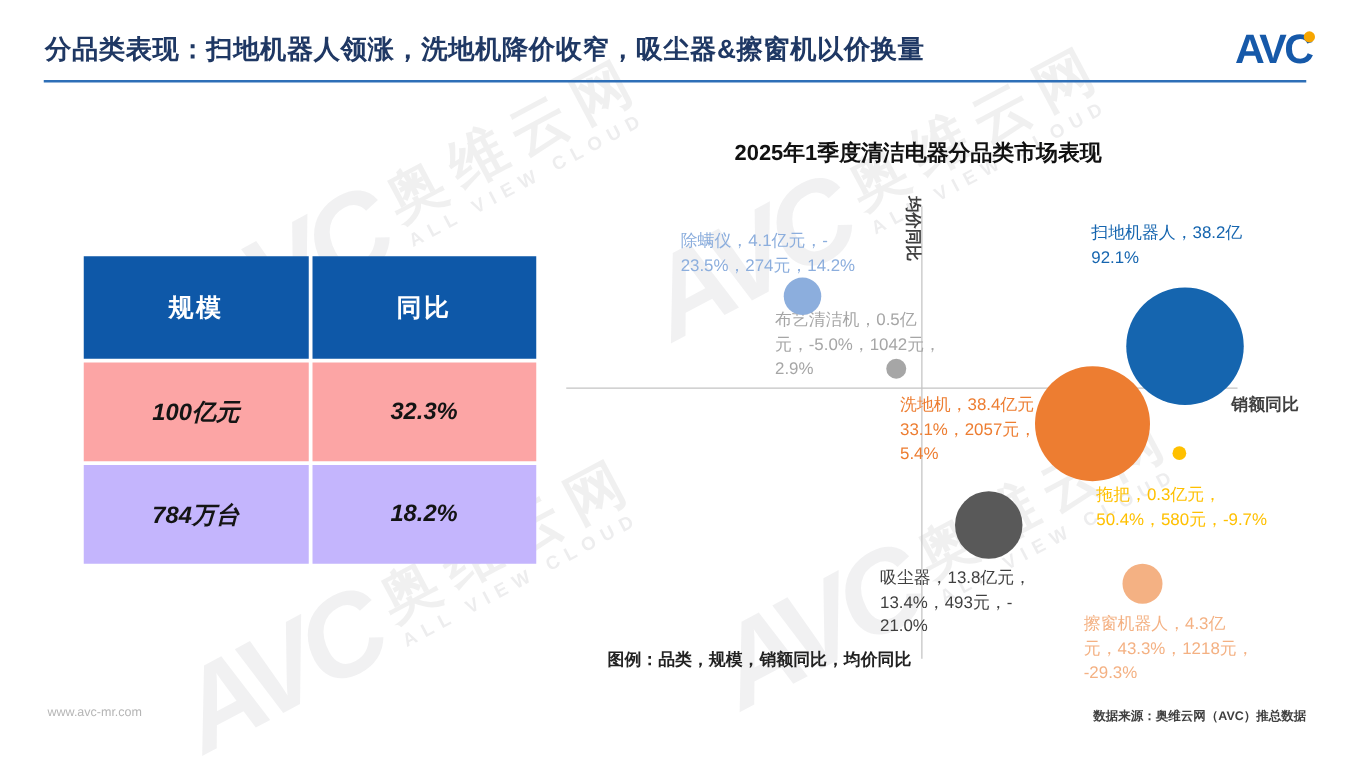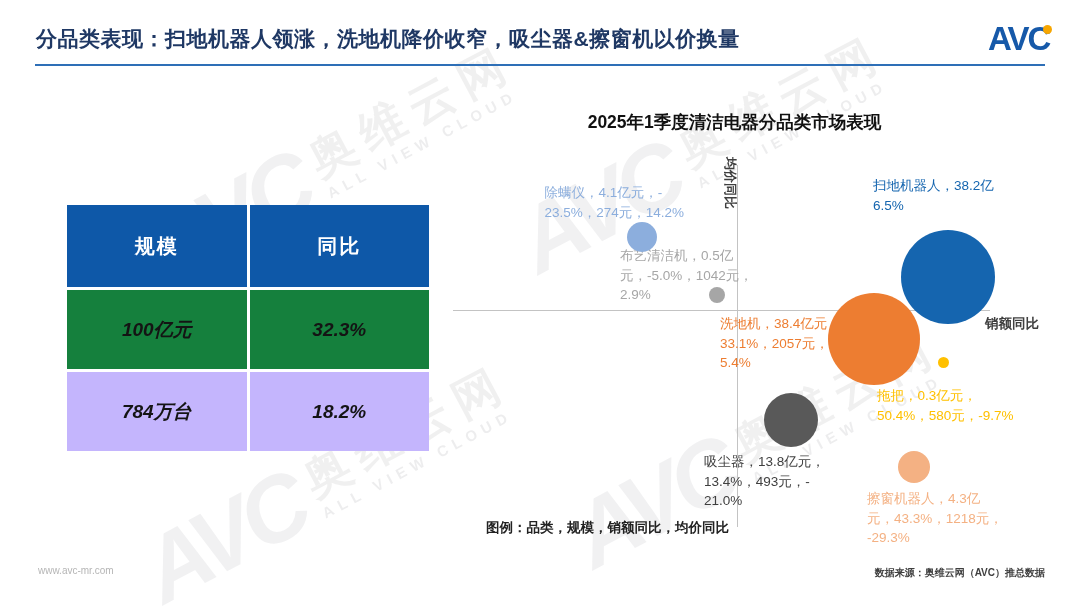--- a/index.html
+++ b/index.html
@@ -25,21 +25,21 @@
   .wm-en{font-size:15px;font-weight:700;letter-spacing:6px;color:rgba(60,60,70,.09);white-space:nowrap;}
   
   .panel-title{position:absolute;font-size:17.5px;font-weight:700;color:#111;white-space:nowrap;}
   .lp-title{left:67px;top:110px;width:362px;text-align:center;}
   .scale-table{
     position:absolute;left:67px;top:205px;width:362px;height:248px;
     display:grid;grid-template-columns:1fr 1fr;grid-template-rows:82px 79px 79px;gap:3px;
   }
   .scale-table .cell{display:flex;align-items:center;justify-content:center;}
   .cell.hdr{background:#0e58a8;color:#fff;font-size:20px;font-weight:700;letter-spacing:2px;}
-  .cell.r1{background:#15803d;}
+  .cell.r1{background:#fca5a5;}
   .cell.r2{background:#c4b5fd;}
   .cell.val{font-size:19px;font-weight:600;font-style:italic;color:#141414;}
   
   .chart{position:absolute;left:0;top:0;width:1080px;height:607px;}
   .rc-title{left:552px;top:110px;width:365px;text-align:center;}
   .axis{position:absolute;background:#c3c3c3;z-index:1;}
   .axis-x{left:453px;top:310px;width:537px;height:1px;}
   .axis-y{left:737px;top:165px;width:1px;height:362px;}
   .y-label{position:absolute;left:701px;top:177px;width:58px;font-size:13px;font-weight:700;color:#3f3f3f;
     transform:rotate(90deg);white-space:nowrap;z-index:1;}
@@ -103,21 +103,21 @@
 
   <div class="panel-title rc-title" style="position:absolute;">2025年1季度清洁电器分品类市场表现</div>
   <div class="chart">
     <div class="axis axis-x"></div>
     <div class="axis axis-y"></div>
     <div class="y-label">均价同比</div>
     <div class="x-label">销额同比</div>
     <div class="legend-note">图例：品类，规模，销额同比，均价同比</div>
   <div class="bubble-label" style="left: 873px; top: 176px; width: 170px; color: rgb(21, 101, 175);">
         <div>扫地机器人，38.2亿</div>
-        <div>6.5%</div>
+        <div>92.1%</div>
       </div>
       <div class="bubble-label" style="left: 720px; top: 314px; width: 160px; color: rgb(237, 125, 49);">
         <div>洗地机，38.4亿元，</div>
         <div>33.1%，2057元，</div>
         <div>5.4%</div>
       </div>
       <div class="bubble-label" style="left: 704px; top: 452px; width: 160px; color: rgb(63, 63, 63);">
         <div>吸尘器，13.8亿元，</div>
         <div>13.4%，493元，-</div>
         <div>21.0%</div>

